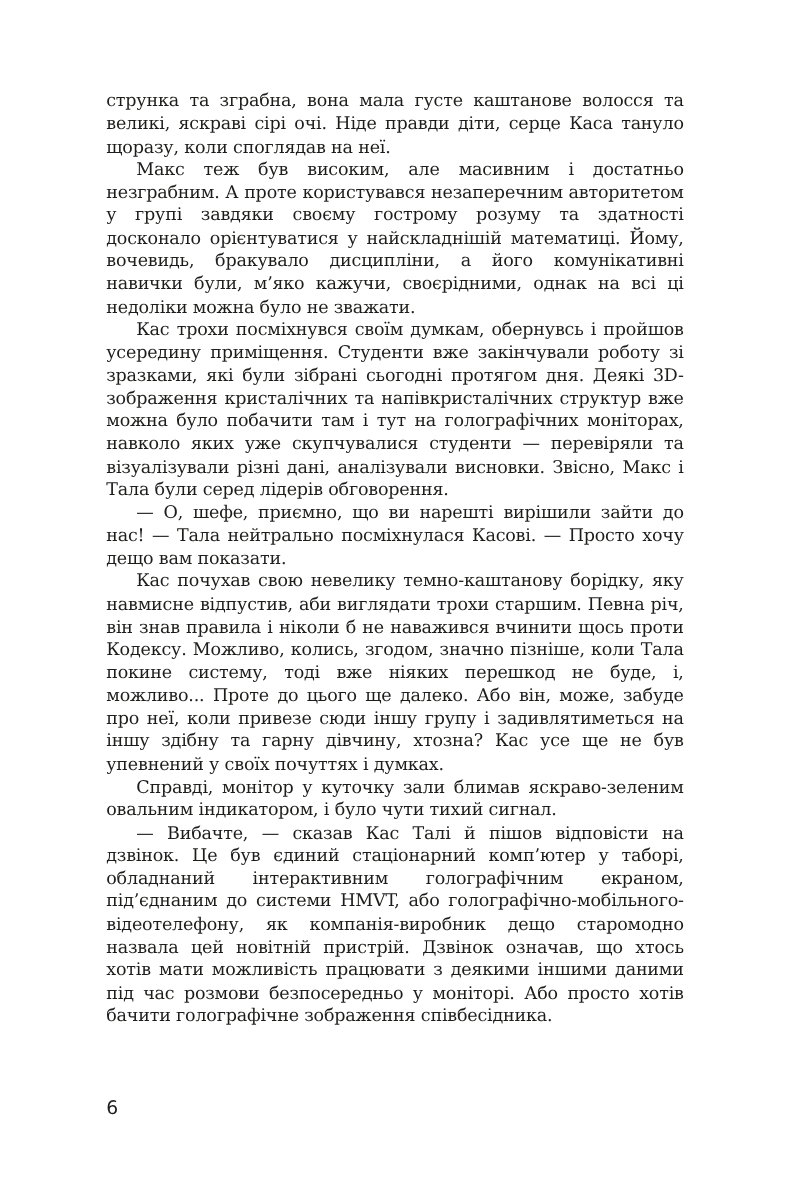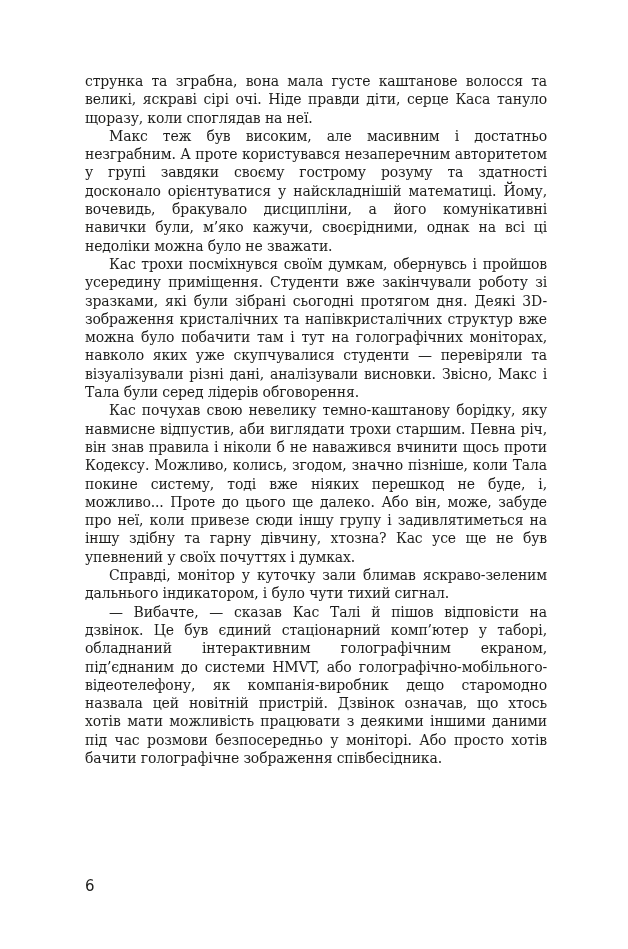--- a/index.html
+++ b/index.html
@@ -45,18 +45,19 @@
   }
 </style>
 </head>
 <body>
 
 <div class="book-page">
   <div class="text-block">
     <p class="para noindent">струнка та зграбна, вона мала густе каштанове волосся та великі, яскраві сірі очі. Ніде правди діти, серце Каса тануло щоразу, коли споглядав на неї.</p>
     <p class="para">Макс теж був високим, але масивним і достатньо незграбним. А проте користувався незаперечним авторитетом у групі завдяки своєму гострому розуму та здатності досконало орієнтуватися у найскладнішій математиці. Йому, вочевидь, бракувало дисципліни, а його комунікативні навички були, м’яко кажучи, своєрідними, однак на всі ці недоліки можна було не зважати.</p>
     <p class="para">Кас трохи посміхнувся своїм думкам, обернувсь і пройшов усередину приміщення. Студенти вже закінчували роботу зі зразками, які були зібрані сьогодні протягом дня. Деякі 3D-зображення кристалічних та напівкристалічних структур вже можна було побачити там і тут на голографічних моніторах, навколо яких уже скупчувалися студенти — перевіряли та візуалізували різні дані, аналізували висновки. Звісно, Макс і Тала були серед лідерів обговорення.</p>
+    <p class="para">— О, шефе, приємно, що ви нарешті вирішили зайти до нас! — Тала нейтрально посміхнулася Касові. — Просто хочу дещо вам показати.</p>
     <p class="para">Кас почухав свою невелику темно-каштанову борідку, яку навмисне відпустив, аби виглядати трохи старшим. Певна річ, він знав правила і ніколи б не наважився вчинити щось проти Кодексу. Можливо, колись, згодом, значно пізніше, коли Тала покине систему, тоді вже ніяких перешкод не буде, і, можливо... Проте до цього ще далеко. Або він, може, забуде про неї, коли привезе сюди іншу групу і задивлятиметься на іншу здібну та гарну дівчину, хтозна? Кас усе ще не був упевнений у своїх почуттях і думках.</p>
-    <p class="para">Справді, монітор у куточку зали блимав яскраво-зеленим дальнього індикатором, і було чути тихий сигнал.</p>
+    <p class="para">Справді, монітор у куточку зали блимав яскраво-зеленим овальним індикатором, і було чути тихий сигнал.</p>
     <p class="para">— Вибачте, — сказав Кас Талі й пішов відповісти на дзвінок. Це був єдиний стаціонарний комп’ютер у таборі, обладнаний інтерактивним голографічним екраном, під’єднаним до системи HMVT, або голографічно-мобільного-відеотелефону, як компанія-виробник дещо старомодно назвала цей новітній пристрій. Дзвінок означав, що хтось хотів мати можливість працювати з деякими іншими даними під час розмови безпосередньо у моніторі. Або просто хотів бачити голографічне зображення співбесідника.</p>
   </div>
   <div class="page-number">6</div>
 </div>
 
 </body></html>

